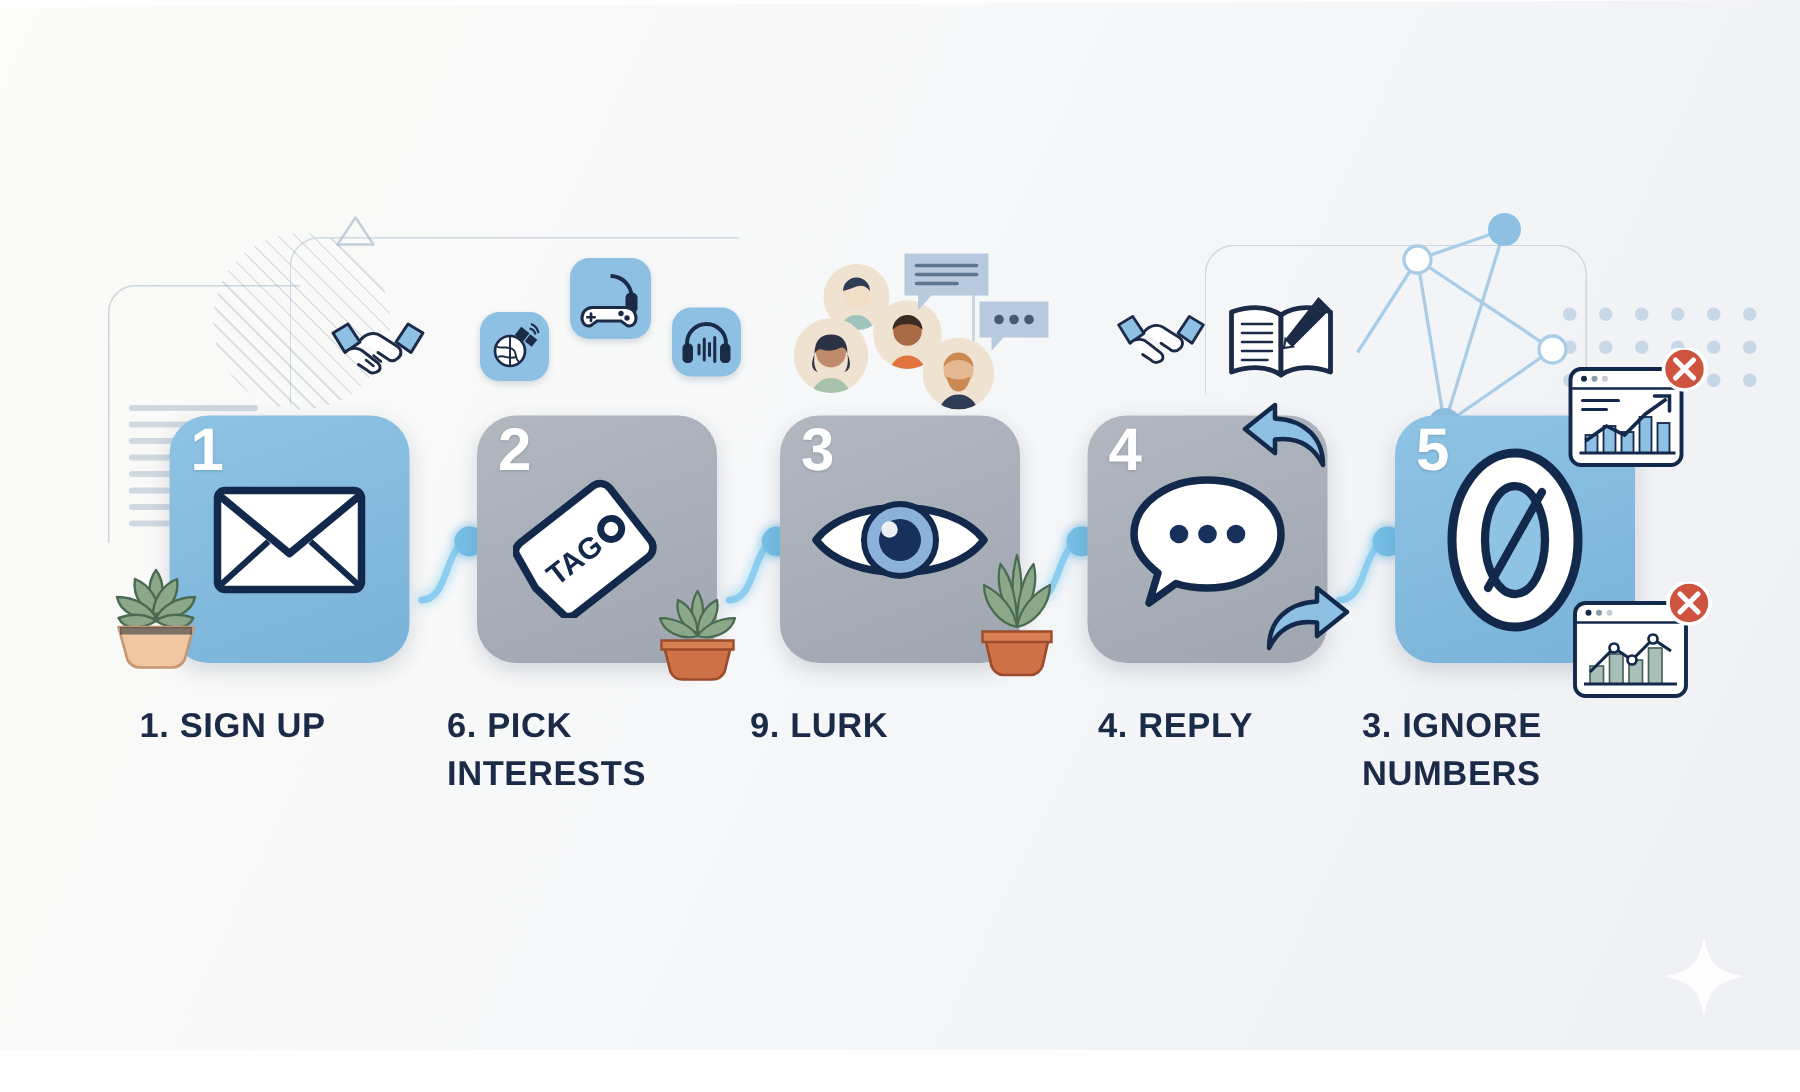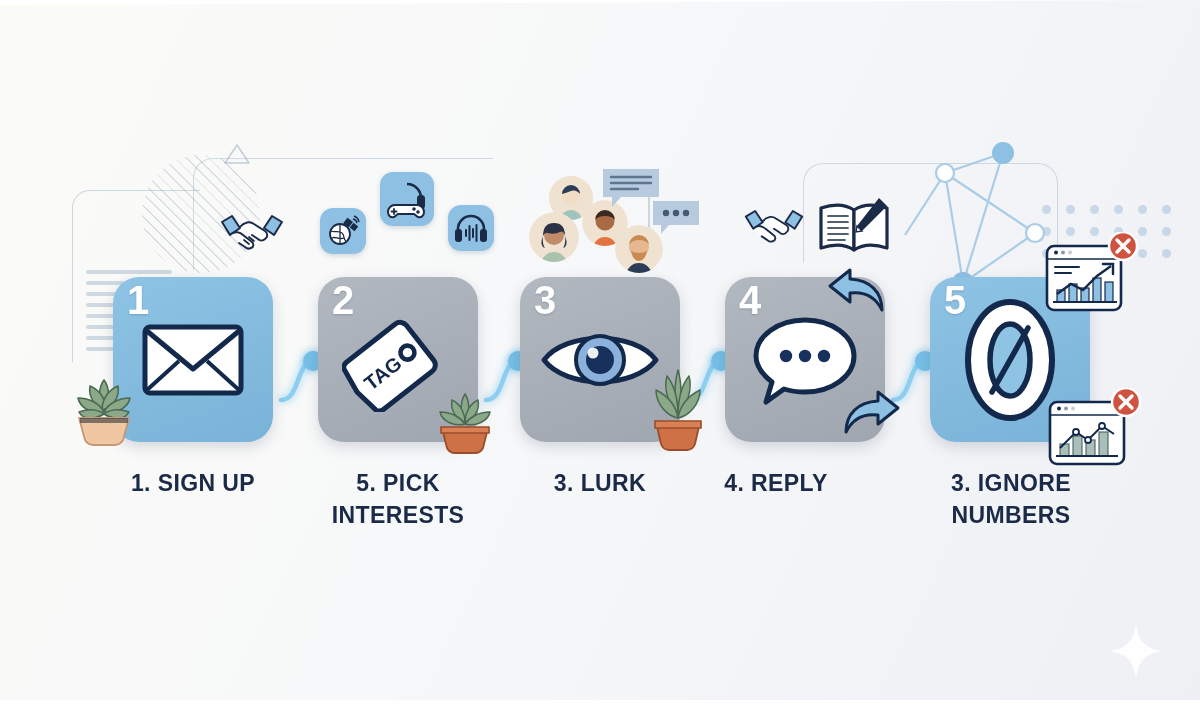--- a/index.html
+++ b/index.html
@@ -105,21 +105,21 @@
     line-height:1;
   }
   .card-icon {
     position:absolute; left:0; top:0; width:160px; height:165px;
     display:flex; align-items:center; justify-content:center;
   }
 
   
   .step-label {
     position:absolute;
-    text-align:center;
+    text-align:left;
     font-family:"Liberation Sans", sans-serif;
     font-weight:700;
     font-size:23px;
     letter-spacing:.4px;
     color:#1b2a47;
     line-height:1.38;
     white-space:pre-line;
   }
 
   
@@ -510,21 +510,21 @@
         <circle cx="30" cy="44" r="3"></circle>
           <circle cx="42" cy="52" r="3"></circle>
           <circle cx="56" cy="38" r="3"></circle>
       </g>
       <circle cx="80" cy="14" r="14" fill="#cf5440" stroke="#ffffff" stroke-width="2.4"></circle>
       <path d="M74 8 L86 20 M86 8 L74 20" stroke="#ffffff" stroke-width="3.4" stroke-linecap="round"></path>
     </svg>
   </div>
 
   <div class="step-label" style="left:93px;top:468px;width:200px">1. SIGN UP</div>
-  <div class="step-label" style="left:298px;top:468px;width:200px">5. PICK
+  <div class="step-label" style="left:298px;top:468px;width:200px">6. PICK
 INTERESTS</div>
-  <div class="step-label" style="left:500px;top:468px;width:200px">3. LURK</div>
-  <div class="step-label" style="left:676px;top:468px;width:200px">4. REPLY</div>
+  <div class="step-label" style="left:500px;top:468px;width:200px">9. LURK</div>
+  <div class="step-label" style="left:732px;top:468px;width:200px">4. REPLY</div>
   <div class="step-label" style="left:908px;top:468px;width:206px">3. IGNORE
 NUMBERS</div>
 
   <div class="bg-bottom-white"></div>
 </div>
 
 </body></html>

